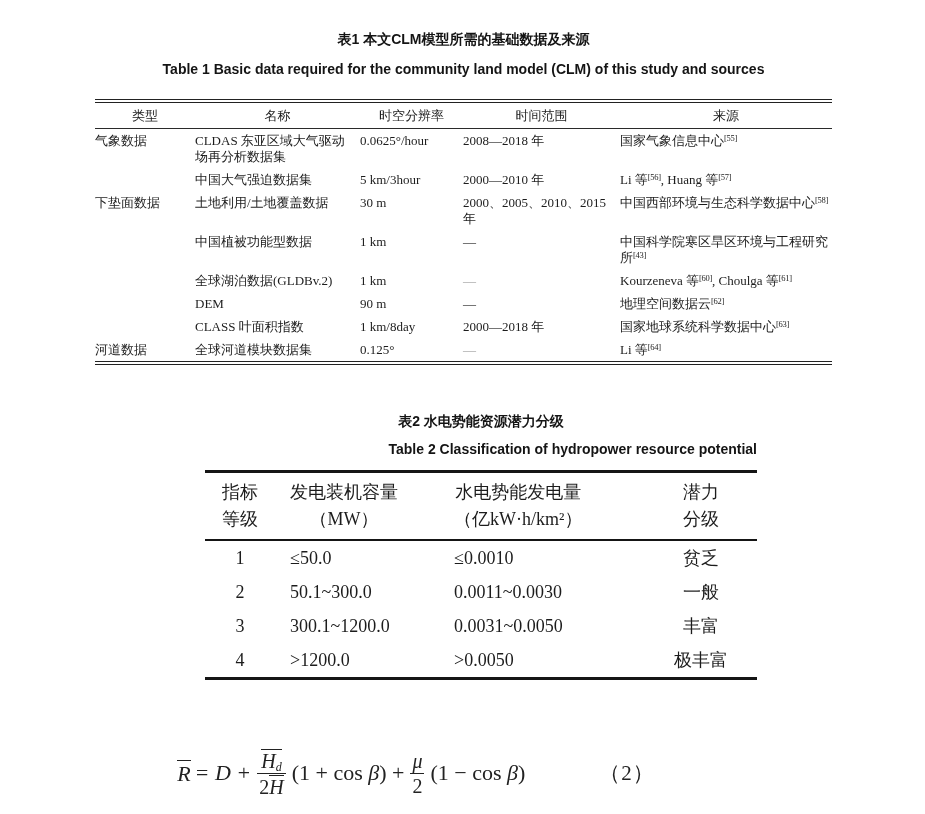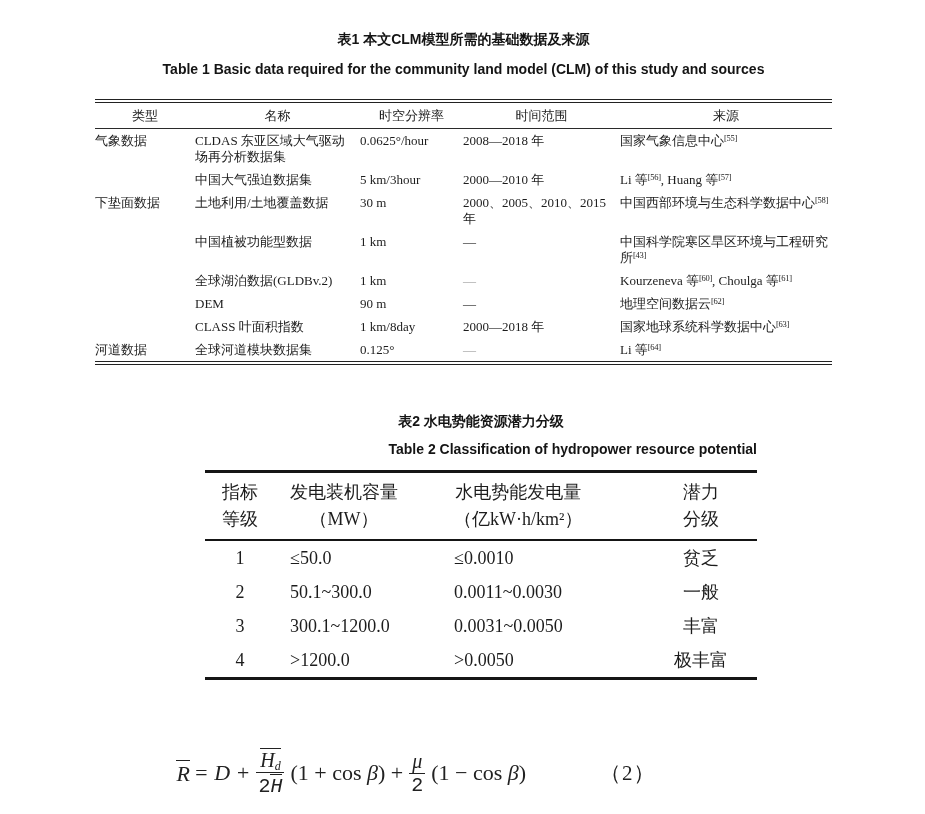--- a/index.html
+++ b/index.html
@@ -67,21 +67,21 @@
     display:flex;align-items:center;justify-content:center;
     font-size:22px;color:#222;
   }
   .formula-wrap .var{font-style:italic;}
   .over{border-top:1.6px solid #222;padding-top:1px;display:inline-block;line-height:1.05;}
   .frac{
     display:inline-flex;flex-direction:column;align-items:center;
     vertical-align:middle;margin:0 4px;font-size:20px;line-height:1.1;
   }
   .frac .num{padding:0 2px 1px;}
-  .frac .den{border-top:1.6px solid #222;padding:1px 2px 0;font-family:Liberation Mono, monospace;}
+  .frac .den{border-top:1.6px solid #222;padding:1px 2px 0;}
   .frac sub{font-size:12px;font-style:italic;vertical-align:-3px;line-height:0;}
   .fpart{margin:0 2px;}
   .eq-label{margin-left:72px;letter-spacing:1px;font-size:21px;}
 </style>
 </head>
 <body>
 
 <section class="t1-wrap">
   <div class="caption-zh">表1 本文CLM模型所需的基础数据及来源</div>
   <div class="caption-en">Table 1 Basic data required for the community land model (CLM) of this study and sources</div>

